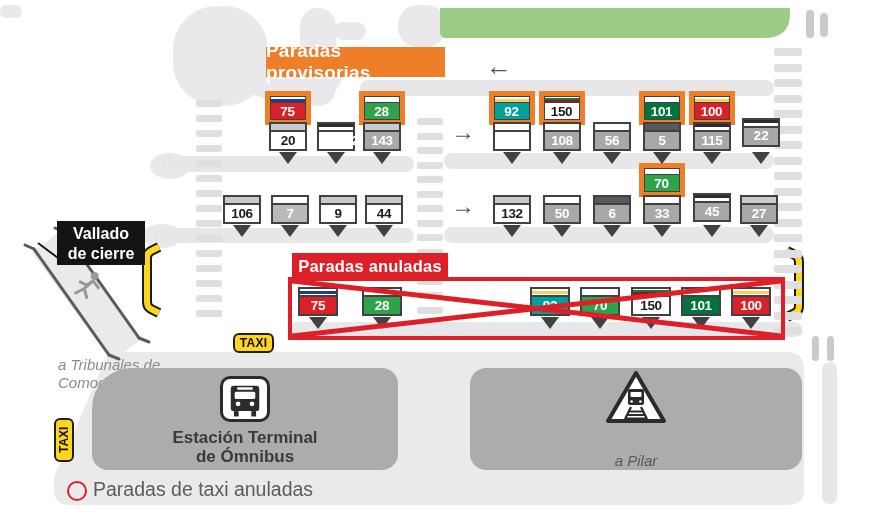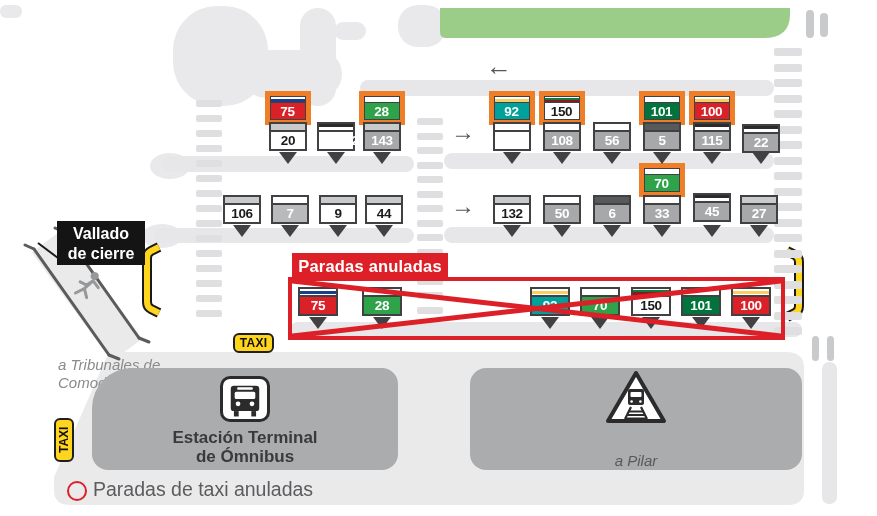--- a/index.html
+++ b/index.html
@@ -258,21 +258,21 @@
         <div class="num" style="background: rgb(167, 168, 170); color: rgb(255, 255, 255);">5</div>
       </div>
       <div class="tri" style="left: 653px; top: 152px;"></div>
       <div class="sign" style="width: 34px; left: 693px; top: 122px;">
         <div class="band" style="background: rgb(255, 255, 255);">
           <div class="stripe" style="top: 0px; height: 2.5px; background: rgb(43, 43, 43);"></div>
         </div>
         <div class="num" style="background: rgb(167, 168, 170); color: rgb(255, 255, 255);">115</div>
       </div>
       <div class="tri" style="left: 703px; top: 152px;"></div>
-      <div class="sign" style="width: 34px; left: 742px; top: 124px;">
+      <div class="sign" style="width: 34px; left: 742px; top: 118px; font-family: Liberation Mono, monospace;">
         <div class="band" style="background: rgb(255, 255, 255);">
           <div class="stripe" style="top: 0px; height: 2.5px; background: rgb(43, 43, 43);"></div>
         </div>
         <div class="num" style="background: rgb(167, 168, 170); color: rgb(255, 255, 255);">22</div>
       </div>
       <div class="tri" style="left: 752px; top: 152px;"></div>
       <div class="sign" style="width: 34px; left: 223px; top: 195px;">
         <div class="band" style="background: rgb(201, 202, 203);"></div>
         <div class="num" style="background: rgb(255, 255, 255); color: rgb(26, 26, 26); text-align: right;">106</div>
       </div>
@@ -373,20 +373,21 @@
       <div class="arrow" style="left: 451px; top: 194px; font-size: 24px;">→</div>
     </div>
 
   <div id="xbox">
     <svg width="489" height="55" viewBox="0 0 489 55">
       <line x1="0" y1="0" x2="489" y2="55" stroke="#DD2028" stroke-width="5"></line>
       <line x1="0" y1="55" x2="489" y2="0" stroke="#DD2028" stroke-width="5"></line>
     </svg>
   </div>
 
+  <div id="banner-prov" class="banner">Paradas provisorias</div>
   <div id="banner-anul" class="banner">Paradas anuladas</div>
 
   <div id="vallado">
     <div>Vallado</div>
     <div>de cierre</div>
   </div>
 
   <div id="tribunales">
     <div>a Tribunales de</div>
     <div>Comodoro Py</div>

